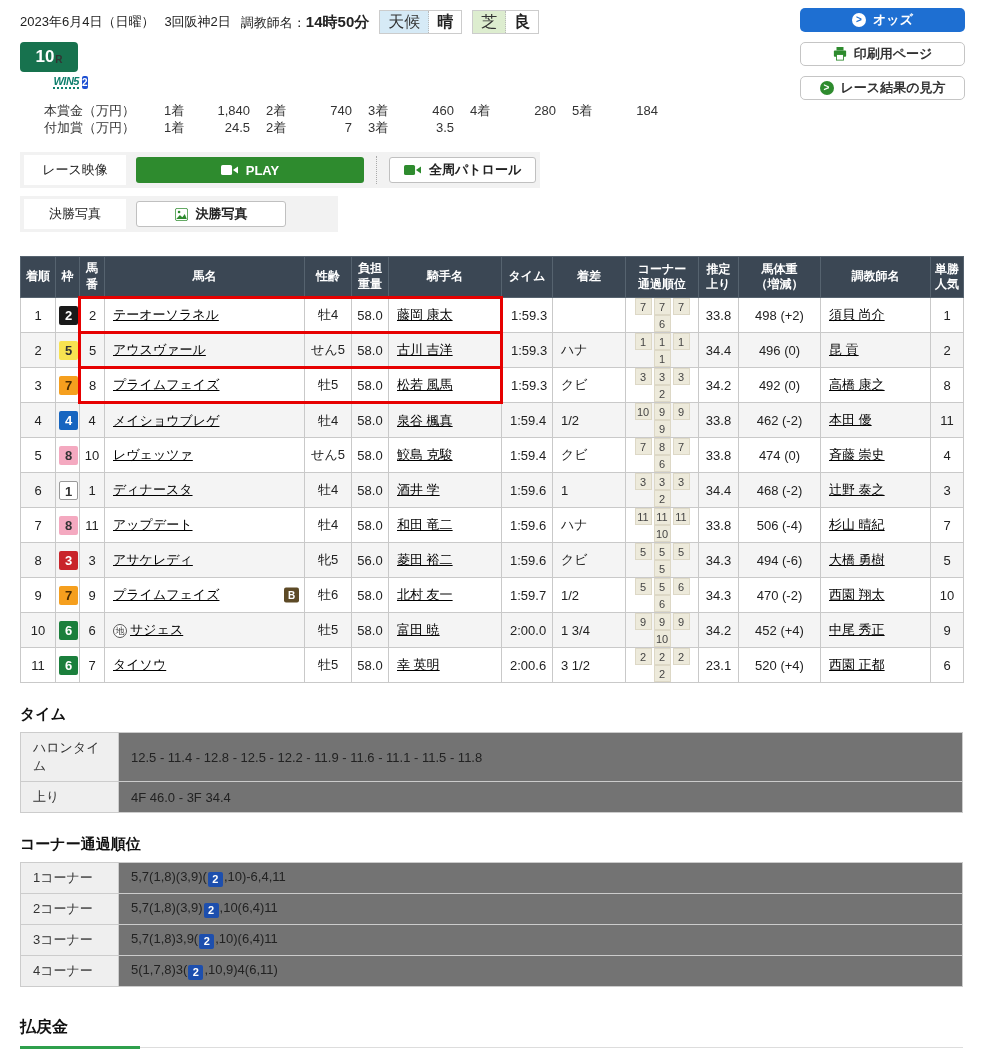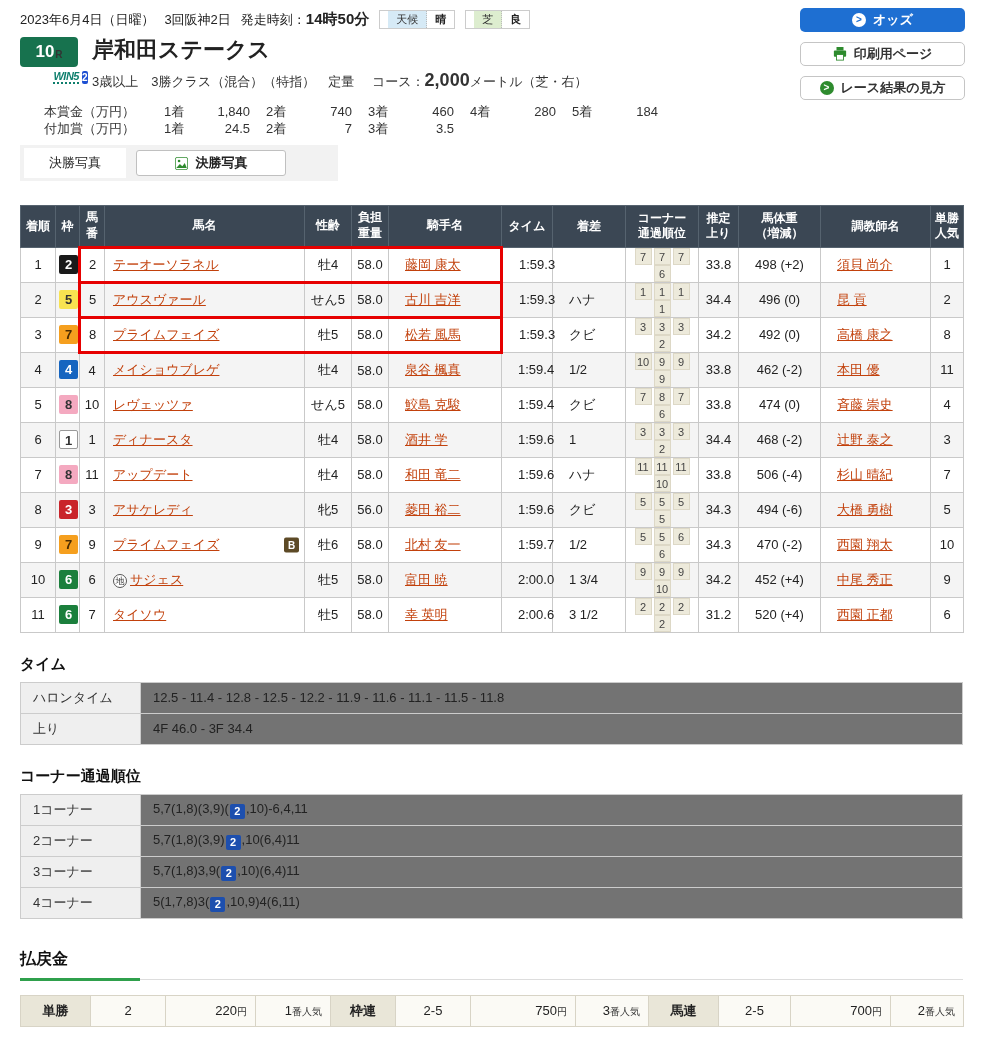--- a/index.html
+++ b/index.html
@@ -7,21 +7,21 @@
   body {
     width:983px; height:1050px; overflow:hidden; position:relative;
     background:#fff; color:#222;
     font-family:"Liberation Sans","DejaVu Sans",sans-serif; font-size:13px;
   }
   .content { padding:0 20px; }
 
   
   .topbar { padding-top:10px; display:flex; align-items:center; gap:10px; }
   .topbar .start b { font-size:15px; }
-  .badge-pair { display:inline-flex; border:1px solid #ccc; font-size:11px; line-height:1;padding-left:8px; }
+  .badge-pair { display:inline-flex; border:1px solid #ccc; font-size:16px; line-height:1; }
   .badge-pair .k { padding:3px 8px; border-right:1px dotted #bbb; color:#333; }
   .badge-pair .v { padding:3px 8px; background:#fff; font-weight:bold; }
   .badge-pair.weather .k { background:#d6eaf6; }
   .badge-pair.track .k { background:#ddedcf; }
 
   
   .actions { position:absolute; top:8px; right:18px; width:165px; display:flex; flex-direction:column; gap:10px; }
   .btn { height:24px; border-radius:5px; display:flex; align-items:center; justify-content:center;
          font-size:13px; font-weight:bold; gap:7px; cursor:pointer; }
   .btn-odds { background:#1e6fd2; color:#fff; }
@@ -65,40 +65,40 @@
   .wbtn { background:#fff; border:1px solid #c0c0c0; border-radius:3px; height:26px; padding:0 14px;
           display:flex; align-items:center; justify-content:center; gap:8px; font-weight:bold; font-size:13px; cursor:pointer; }
   .photo-btn { width:150px; margin-left:10px; }
 
   
   table.rt { margin-top:24px; border-collapse:collapse; table-layout:fixed; width:943px; }
   .rt th { background:#3b4754; color:#fff; font-size:12px; font-weight:bold; border:1px solid #56636f;
            padding:4px 0; line-height:1.3; }
   .rt td { border:1px solid #c9c9c9; text-align:center; height:30px; padding:0 3px; font-size:13px; background:#fff; }
   .rt tr.alt td { background:#f4f4f4; }
-  .rt td.lft { text-align:left; padding-left:16px; }
+  .rt td.lft { text-align:left; padding-left:8px; }
   .rt td.horse { text-align:left; padding-left:8px; position:relative; }
-  a.lk { color:#c2410c; text-decoration:underline; }
+  a.lk { color:#000000; text-decoration:underline; }
   .bracket { display:inline-block; width:19px; height:19px; line-height:19px; font-size:13px; font-weight:bold;
              text-align:center; border-radius:2px; vertical-align:middle; }
   .ccell { display:inline-block; min-width:17px; height:17px; line-height:16px; background:#edeadb;
            border:1px solid #ddd8c6; font-size:11px; color:#444; margin:0 1px; }
   .mark { display:inline-block; width:14px; height:14px; line-height:13px; border:1px solid #555; border-radius:50%;
           font-size:9px; text-align:center; margin-right:3px; color:#333; background:#fff; }
   .bbadge { position:absolute; right:5px; top:50%; transform:translateY(-50%); background:#5d4a26; color:#fff;
             font-size:10px; font-weight:bold; width:15px; height:15px; line-height:15px; text-align:center; border-radius:2px; }
   .rt tr.boxed td:nth-child(n+3):nth-child(-n+7) { border-top:3px solid #e60000; border-bottom:3px solid #e60000; }
   .rt tr.boxed td:nth-child(3) { border-left:3px solid #e60000; }
   .rt tr.boxed td:nth-child(7) { border-right:3px solid #e60000; }
 
   
   .sec-h { font-weight:bold; font-size:15px; margin:22px 0 8px; color:#111; }
   table.st { border-collapse:collapse; width:943px; table-layout:fixed; }
   .st td { border:1px solid #ccc; font-size:13px; padding:6px 12px; background:#737373; }
-  .st td.lblcell { background:#efefef; width:120px; color:#333; }
+  .st td.lblcell { background:#efefef; width:98px; color:#333; }
   .cbadge { display:inline-block; background:#1d4fae; color:#fff; width:15px; height:15px; line-height:15px;
             text-align:center; font-size:11px; font-weight:bold; border-radius:2px; vertical-align:-2px; margin:0 1px; }
 
   
   .payout-h { font-weight:bold; font-size:16px; margin-top:30px; color:#111; }
   .rule { height:3px; position:relative; margin-top:8px; width:943px; }
   .rule::before { content:''; position:absolute; left:0; right:0; top:1px; height:1px; background:#ddd; }
   .rule i { position:absolute; left:0; top:0; width:120px; height:3px; background:#2fa04c; }
   table.pt { margin-top:14px; border-collapse:collapse; table-layout:fixed; width:943px; }
   .pt td { border:1px solid #d8d4c6; height:31px; font-size:13px; background:#fbfaf5; padding:0 8px; }
@@ -109,47 +109,40 @@
   .sfx { font-size:10px; color:#333; }
 </style>
 </head>
 <body>
 
 <div class="content">
 
   <div class="topbar">
     <span>2023年6月4日（日曜）</span>
     <span>3回阪神2日</span>
-    <span class="start"><span>発走時刻：</span><b>14時50分</b></span>
+    <span class="start"><span>調教師名：</span><b>14時50分</b></span>
     <span class="badge-pair weather">
       <span class="k">天候</span>
       <span class="v">晴</span>
     </span>
     <span class="badge-pair track">
       <span class="k">芝</span>
       <span class="v">良</span>
     </span>
   </div>
 
   <div class="race-head">
     <div class="race-badges">
       <div class="rnum">
           <span>10</span>
           <span class="sfx">R</span>
         </div>
       <div class="win5">
         <span class="logo">WIN5</span>
         <span class="slot">2</span>
-      </div>
-    </div>
-    <div>
-      <div class="race-title">岸和田ステークス</div>
-      <div class="race-cond">
-        <span class="seg">3歳以上　3勝クラス（混合）（特指）　定量</span>
-        <span>コース：</span><span class="dist">2,000</span><span>メートル（芝・右）</span>
       </div>
     </div>
   </div>
 
   <div class="prize">
     <div class="prize-row" id="prize-main">
         <span class="lbl">本賞金（万円）</span>
         <span class="plc">1着</span>
         <span class="amt">1,840</span>
         <span class="plc">2着</span>
@@ -165,20 +158,44 @@
         <span class="lbl">付加賞（万円）</span>
         <span class="plc">1着</span>
         <span class="amt">24.5</span>
         <span class="plc">2着</span>
         <span class="amt">7</span>
         <span class="plc">3着</span>
         <span class="amt">3.5</span>
       </div>
   </div>
 
+  <div>
+    <div class="strip strip1">
+      <div class="mlabel">レース映像</div>
+      <div class="play-btn">
+        <svg width="17" height="12" viewBox="0 0 20 14">
+            <g fill="#ffffff">
+              <rect x="0" y="1" width="13" height="12" rx="2"></rect>
+              <path d="M14 7l6-4v8z"></path>
+            </g>
+          </svg>
+        <span>PLAY</span>
+      </div>
+      <div class="vdivider"></div>
+      <div class="wbtn">
+        <svg width="17" height="12" viewBox="0 0 20 14">
+            <g fill="#2e8b2e">
+              <rect x="0" y="1" width="13" height="12" rx="2"></rect>
+              <path d="M14 7l6-4v8z"></path>
+            </g>
+          </svg>
+        <span>全周パトロール</span>
+      </div>
+    </div>
+  </div>
   <div>
     <div class="strip strip2">
       <div class="mlabel">決勝写真</div>
       <div class="wbtn photo-btn">
         <svg width="13" height="13" viewBox="0 0 16 16">
             <rect x="0.5" y="0.5" width="15" height="15" rx="2" fill="#ffffff" stroke="#2e8b2e"></rect>
             <circle cx="5" cy="5" r="1.6" fill="#2e8b2e"></circle>
             <path d="M1.5 13.5l4.5-5 3 3 3-4 2.5 6z" fill="#2e8b2e"></path>
           </svg>
         <span>決勝写真</span>
@@ -386,21 +403,21 @@
           <td>11</td>
           <td><span class="bracket" style="background: rgb(27, 127, 60); color: rgb(255, 255, 255);">6</span></td>
           <td>7</td>
           <td class="horse"><a class="lk" href="#">タイソウ</a></td>
           <td>牡5</td>
           <td>58.0</td>
           <td class="lft"><a class="lk" href="#">幸 英明</a></td>
           <td class="lft">2:00.6</td>
           <td class="lft">3 1/2</td>
           <td><span class="ccell">2</span><span class="ccell">2</span><span class="ccell">2</span><span class="ccell">2</span></td>
-          <td>31.2</td>
+          <td>23.1</td>
           <td>520 (+4)</td>
           <td class="lft"><a class="lk" href="#">西園 正都</a></td>
           <td>6</td>
         </tr>
       </tbody>
   </table>
 
   <div class="sec-h">タイム</div>
   <table class="st">
       <tbody id="time-body">

